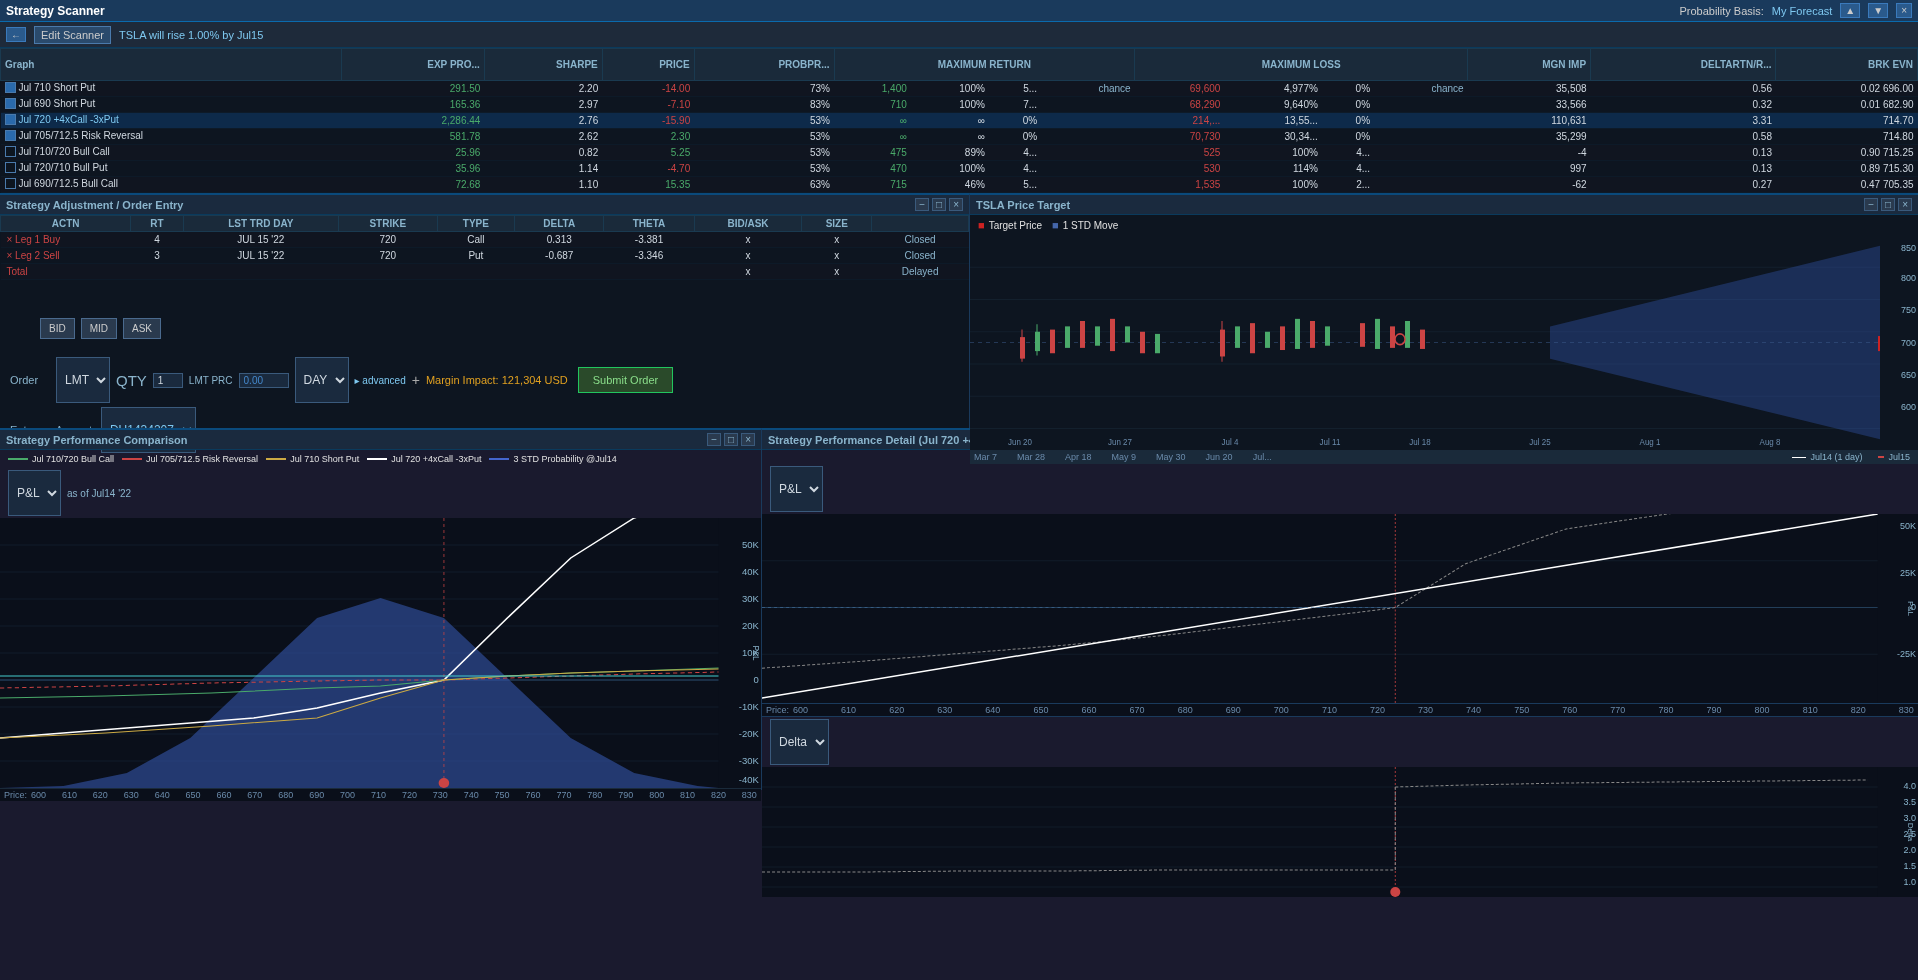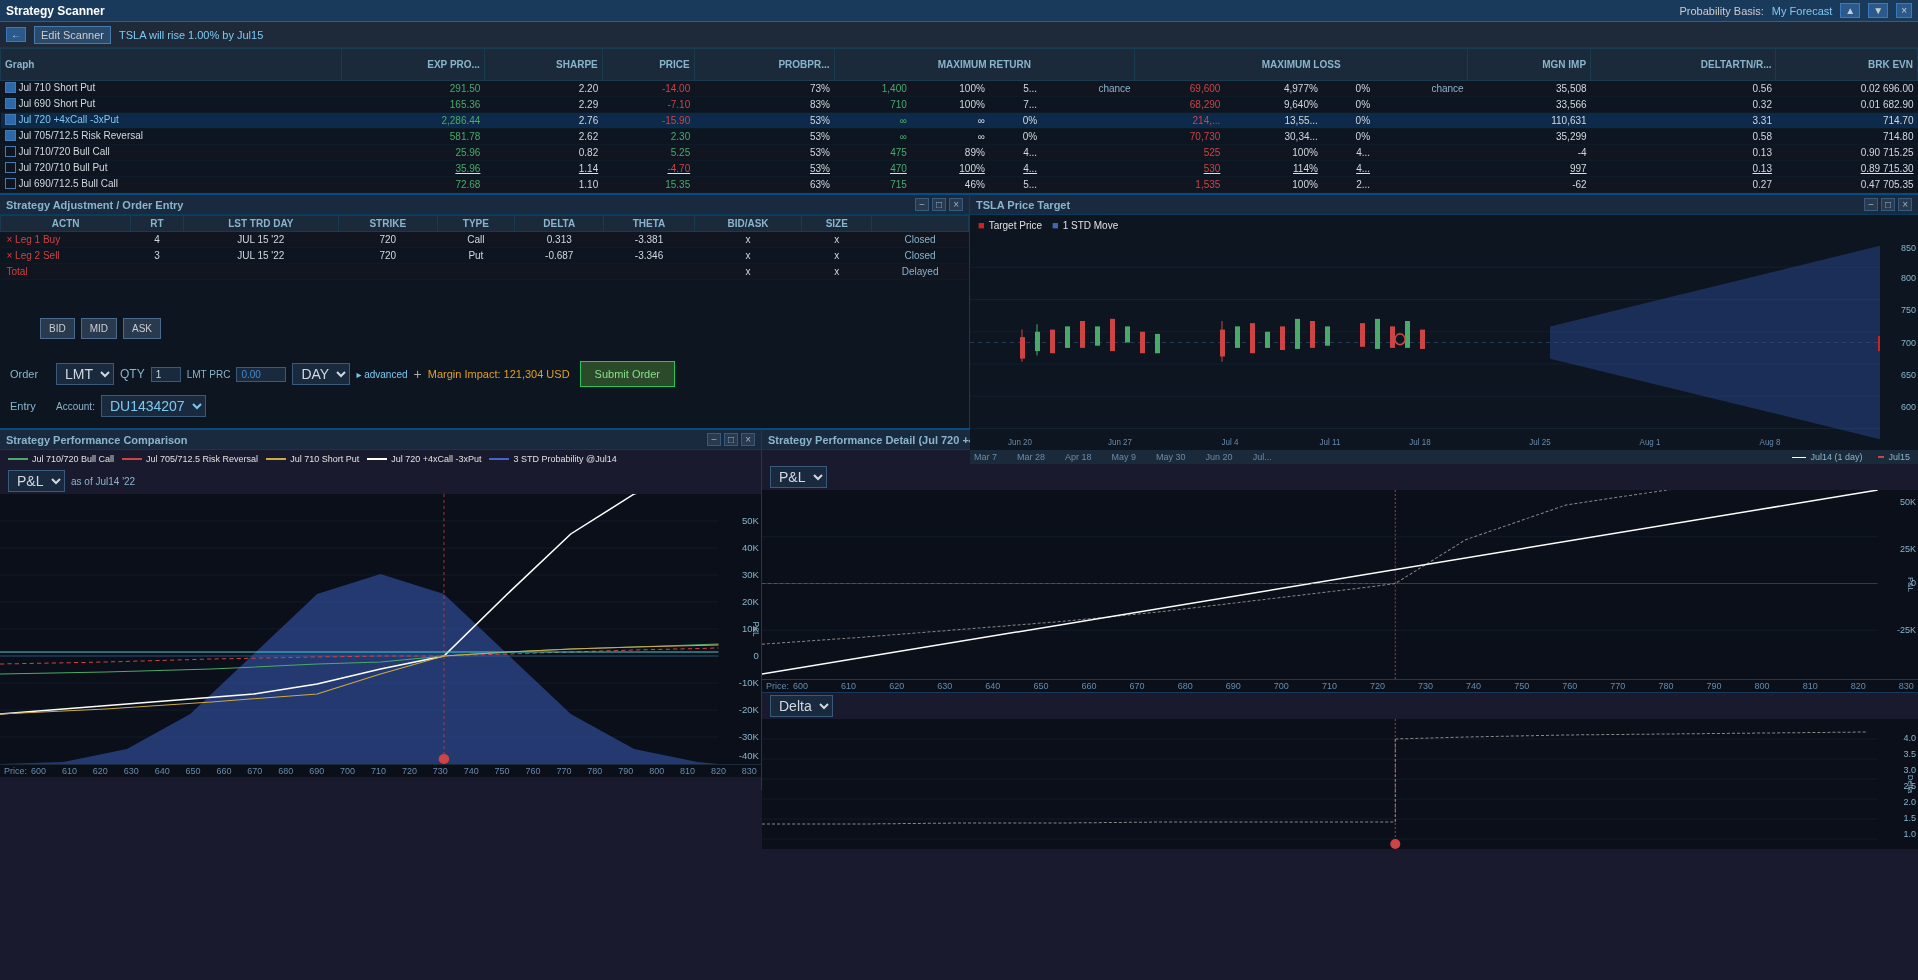--- a/index.html
+++ b/index.html
@@ -37,21 +37,21 @@
     .panel-controls { margin-left: auto; display: flex; gap: 3px; }
     .panel-ctrl-btn { background: #2a3a4e; border: 1px solid #3a5a7c; color: #8ab4cc; padding: 0 3px; font-size: 10px; cursor: pointer; }
 
     .adj-table { width: 100%; border-collapse: collapse; }
     .adj-table th { background: #1a2a3a; color: #8ab4cc; font-size: 10px; padding: 2px 6px; text-align: center; border: 1px solid #1a3a50; }
     .adj-table td { color: #d0d8e0; font-size: 10px; padding: 2px 6px; text-align: center; border-bottom: 1px solid #0d1a28; }
 
     .order-entry { padding: 6px 10px; }
     .order-row { display: flex; align-items: center; gap: 6px; margin-bottom: 4px; }
     .order-label { color: #8ab4cc; font-size: 11px; width: 40px; }
-    .order-select { background: #1a2a3e; border: 1px solid #3a5a7c; color: #d0d8e0; padding: 1px 4px; font-size: 14px; }
+    .order-select { background: #1a2a3e; border: 1px solid #3a5a7c; color: #d0d8e0; padding: 14px 4px; font-size: 12px; }
     .order-input { background: #1a2a3e; border: 1px solid #3a5a7c; color: #d0d8e0; padding: 1px 4px; font-size: 10px; width: 50px; }
     .margin-text { color: #e0a020; font-size: 11px; }
     .submit-btn { background: #2a4a2a; border: 1px solid #22c55e; color: #8add8a; padding: 6px 14px; cursor: pointer; font-size: 11px; float: right; margin: 4px; }
     .bid-mid-ask { display: flex; align-items: center; gap: 6px; margin: 8px 20px; }
     .bid-btn, .mid-btn, .ask-btn { background: #2a3a4e; border: 1px solid #4a6a8e; color: #ccc; padding: 4px 8px; cursor: pointer; font-size: 10px; }
 
     
     .chart-area { position: relative; width: 100%; height: 215px; background: #0d1520; overflow: hidden; }
     .chart-legend { display: flex; gap: 10px; padding: 4px 8px; font-size: 10px; }
     .legend-item { display: flex; align-items: center; gap: 4px; }
@@ -137,21 +137,21 @@
       <td>0.02 696.00</td>
     </tr>
         <tr style="background: rgb(13, 21, 32);">
       <td>
         <span style="display:inline-flex;align-items:center;gap:3px;">
           <span style="width:11px;height:11px;border:1px solid #4a7aac;display:inline-block;background:#2a6aac;"></span>
           <span style="color:#d0d8e0">Jul 690 Short Put</span>
         </span>
       </td>
       <td style="color:#4aaa6a;">165.36</td>
-      <td>2.29</td>
+      <td>2.97</td>
       <td style="color:#cc4444;">-7.10</td>
       <td>83%</td>
       <td style="color:#4aaa6a;">710</td>
       <td>100%</td>
       <td>7...</td>
       <td style="color:#8ab4cc;"></td>
       <td style="color:#cc4444;">68,290</td>
       <td>9,640%</td>
       <td>0%</td>
       <td style="color:#8ab4cc;"></td>
@@ -221,21 +221,21 @@
       <td>4...</td>
       <td style="color:#8ab4cc;"></td>
       <td style="color:#cc4444;">525</td>
       <td>100%</td>
       <td>4...</td>
       <td style="color:#8ab4cc;"></td>
       <td>-4</td>
       <td>0.13</td>
       <td>0.90 715.25</td>
     </tr>
-        <tr style="background: rgb(13, 21, 32); text-decoration: underline;">
+        <tr style="background: rgb(13, 21, 32);">
       <td>
         <span style="display:inline-flex;align-items:center;gap:3px;">
           <span style="width:11px;height:11px;border:1px solid #4a7aac;display:inline-block;background:#0d1520;"></span>
           <span style="color:#d0d8e0">Jul 720/710 Bull Put</span>
         </span>
       </td>
       <td style="color:#4aaa6a;">35.96</td>
       <td>1.14</td>
       <td style="color:#cc4444;">-4.70</td>
       <td>53%</td>
@@ -351,21 +351,21 @@
         <button class="ask-btn">ASK</button>
       </div>
     </div>
 
     <div class="order-entry">
       <div class="order-row">
         <span class="order-label">Order</span>
         <select class="order-select">
           <option>LMT</option>
         </select>
-        <span style="color:#8ab4cc;font-size:12px;">QTY</span>
+        <span style="color:#8ab4cc;font-size:15px;">QTY</span>
         <input class="order-input" type="text" value="1" style="width: 30px;">
         <span style="color:#8ab4cc;font-size:10px;">LMT PRC</span>
         <input class="order-input" type="text" value="0.00" style="color: rgb(68, 136, 204);">
         <select class="order-select">
           <option>DAY</option>
         </select>
         <span style="color:#7ec8f0;font-size:10px;cursor:pointer;">▸ advanced</span>
         <span style="color:#aaa;font-size:14px;cursor:pointer;">+</span>
         <span class="margin-text">Margin Impact: 121,304 USD</span>
         <button class="submit-btn">Submit Order</button>

